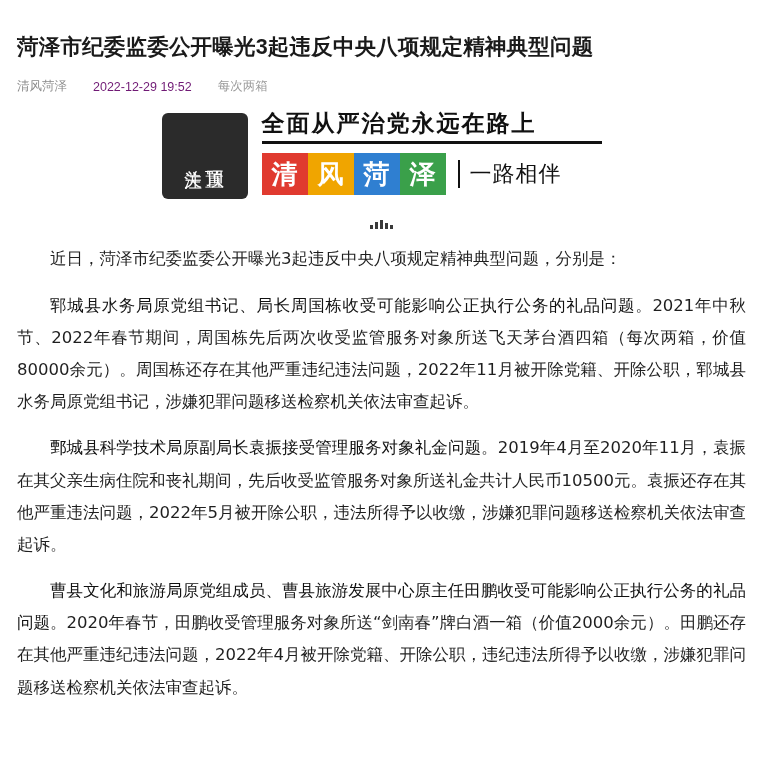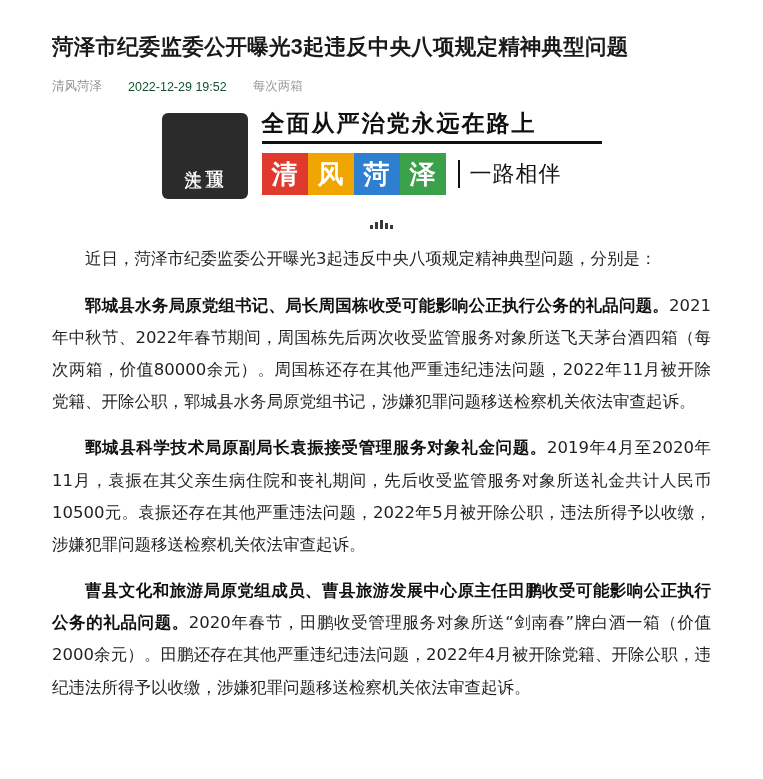--- a/index.html
+++ b/index.html
@@ -15,41 +15,41 @@
     overflow: hidden;
   }
   .page {
     width: 763px;
     height: 779px;
     position: relative;
     background: #fff;
     box-sizing: border-box;
   }
   .article {
-    padding: 0 52px;
+    padding: 0 17px;
     box-sizing: border-box;
   }
   .title {
     font-size: 21.5px;
     font-weight: bold;
     color: #1a1a1a;
     line-height: 1.4;
     padding-top: 18px;
     letter-spacing: 0.2px;
   }
   .meta {
     margin-top: 16px;
     font-size: 12.5px;
     color: #8a8a8a;
     display: flex;
     align-items: center;
     gap: 26px;
   }
   .meta .author { color: #8a8a8a; }
-  .meta .date { color: #14532d; }
+  .meta .date { color: #701a75; }
   .meta .source { color: #9a9a9a; }
 
   .banner-wrap {
     margin-top: 14px;
     display: flex;
     justify-content: center;
   }
   .banner {
     width: 440px;
     height: 96px;
@@ -153,21 +153,21 @@
     line-height: 1.95;
     color: #1f1f1f;
     font-family: "DejaVu Sans", "Liberation Sans", sans-serif;
     text-align: justify;
   }
   .body p {
     margin: 0 0 2px 0;
     text-indent: 2em;
   }
   .body p.gap { margin-top: 14px; }
-  .body b { font-weight: bold; color: #111; }
+  .body b { font-weight: normal; color: #111; }
 </style>
 </head>
 <body>
 
 <div class="page">
   <div class="article">
 
     <h1 class="title">菏泽市纪委监委公开曝光3起违反中央八项规定精神典型问题</h1>
 
     <div class="meta">

